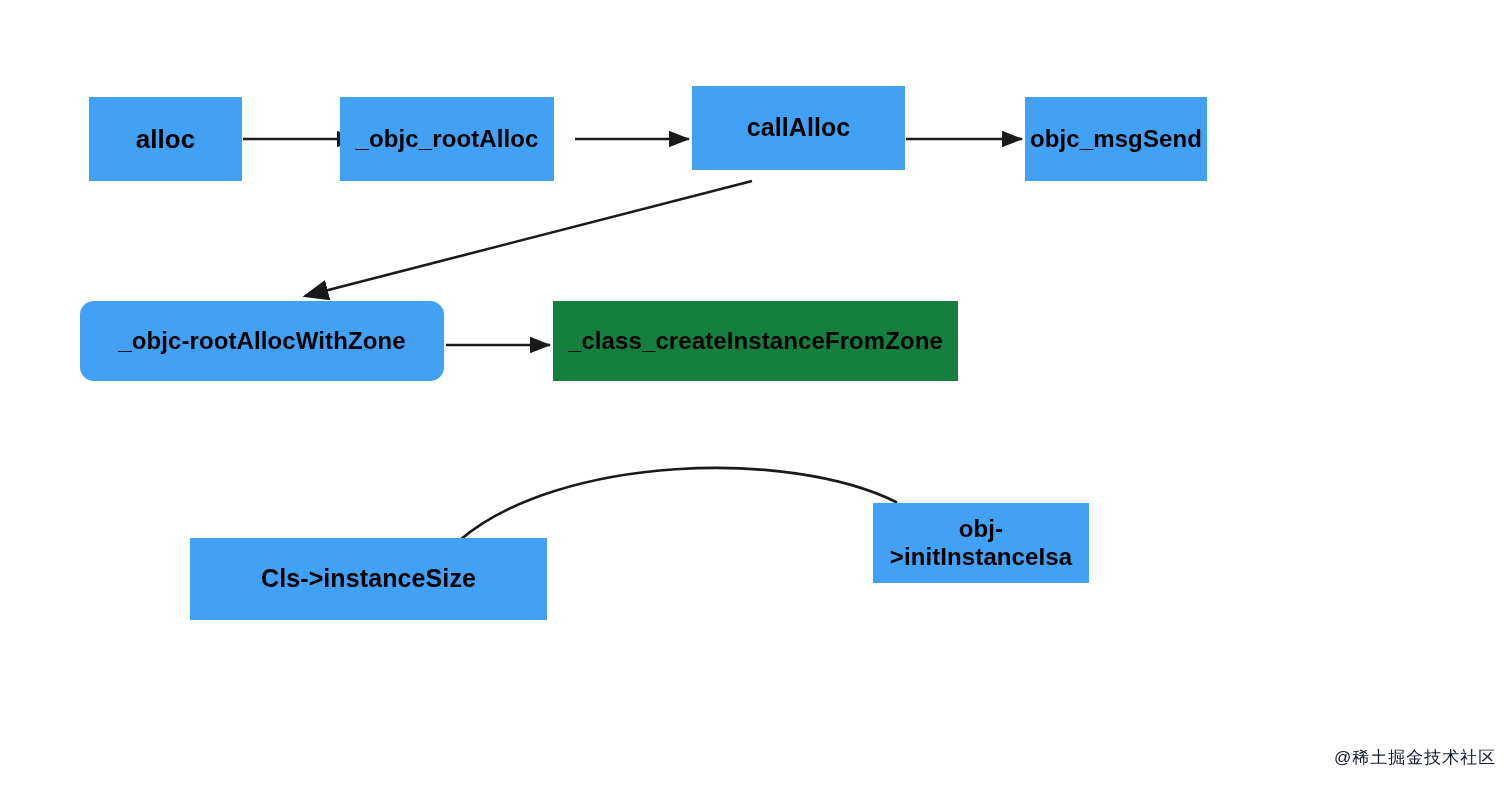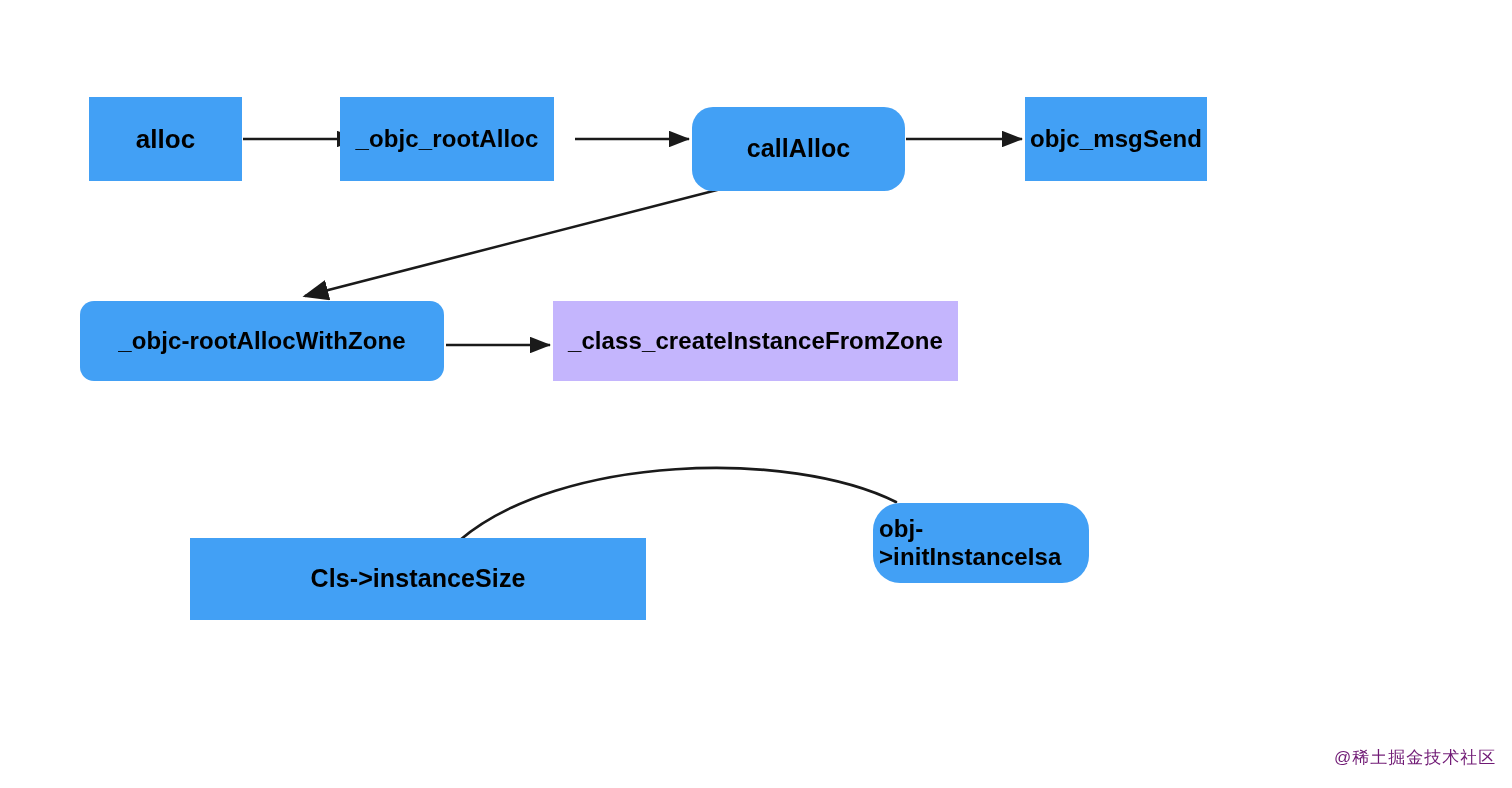--- a/index.html
+++ b/index.html
@@ -24,31 +24,31 @@
     width: 1512px;
     height: 788px;
     pointer-events: none;
   }
   .node {
     position: absolute;
     box-sizing: border-box;
     display: flex;
     align-items: center;
     justify-content: center;
-    text-align: left;
+    text-align: center;
     color: #000000;
     font-weight: bold;
     line-height: 1.18;
     letter-spacing: 0.1px;
     padding: 2px 6px;
     z-index: 2;
   }
   .watermark {
     position: absolute;
-    color: #701a75;
+    color: #0f172a;
     font-size: 17px;
     font-weight: 400;
     letter-spacing: 1px;
     white-space: nowrap;
     z-index: 3;
   }
 </style>
 </head>
 <body>
 
@@ -78,40 +78,40 @@
   </svg>
 
   <div class="node" style="left:89px; top:97px; width:153px; height:84px; background:#42a0f5; font-size:26px;">
     <span>alloc</span>
   </div>
 
   <div class="node" style="left:340px; top:97px; width:214px; height:84px; background:#42a0f5; font-size:24px;">
     <span>_objc_rootAlloc</span>
   </div>
 
-  <div class="node" style="left:692px; top:107px; width:213px; height:84px; background:#42a0f5; font-size:25px;border-radius:21px;">
+  <div class="node" style="left:692px; top:86px; width:213px; height:84px; background:#42a0f5; font-size:25px;">
     <span>callAlloc</span>
   </div>
 
   <div class="node" style="left:1025px; top:97px; width:182px; height:84px; background:#42a0f5; font-size:24px;">
     <span>objc_msgSend</span>
   </div>
 
   <div class="node" style="left:80px; top:301px; width:364px; height:80px; background:#42a0f5; font-size:24px;border-radius:14px;">
     <span>_objc-rootAllocWithZone</span>
   </div>
 
-  <div class="node" style="left:553px; top:301px; width:405px; height:80px; background:#c4b5fd; font-size:24px;">
+  <div class="node" style="left:553px; top:301px; width:405px; height:80px; background:#15803d; font-size:24px;">
     <span>_class_createInstanceFromZone</span>
   </div>
 
-  <div class="node" style="left:190px; top:538px; width:456px; height:82px; background:#42a0f5; font-size:25px;">
+  <div class="node" style="left:190px; top:538px; width:357px; height:82px; background:#42a0f5; font-size:25px;">
     <span>Cls-&gt;instanceSize</span>
   </div>
 
 
-  <div class="node" style="left:873px; top:503px; width:216px; height:80px; background:#42a0f5; font-size:24px;border-radius:27px;">
+  <div class="node" style="left:873px; top:503px; width:216px; height:80px; background:#42a0f5; font-size:24px;">
     <span>obj-&gt;initInstanceIsa</span>
   </div>
 
   <div class="watermark" style="left:1334px; top:746px;">@稀土掘金技术社区</div>
 
 </div>
 
 </body></html>

